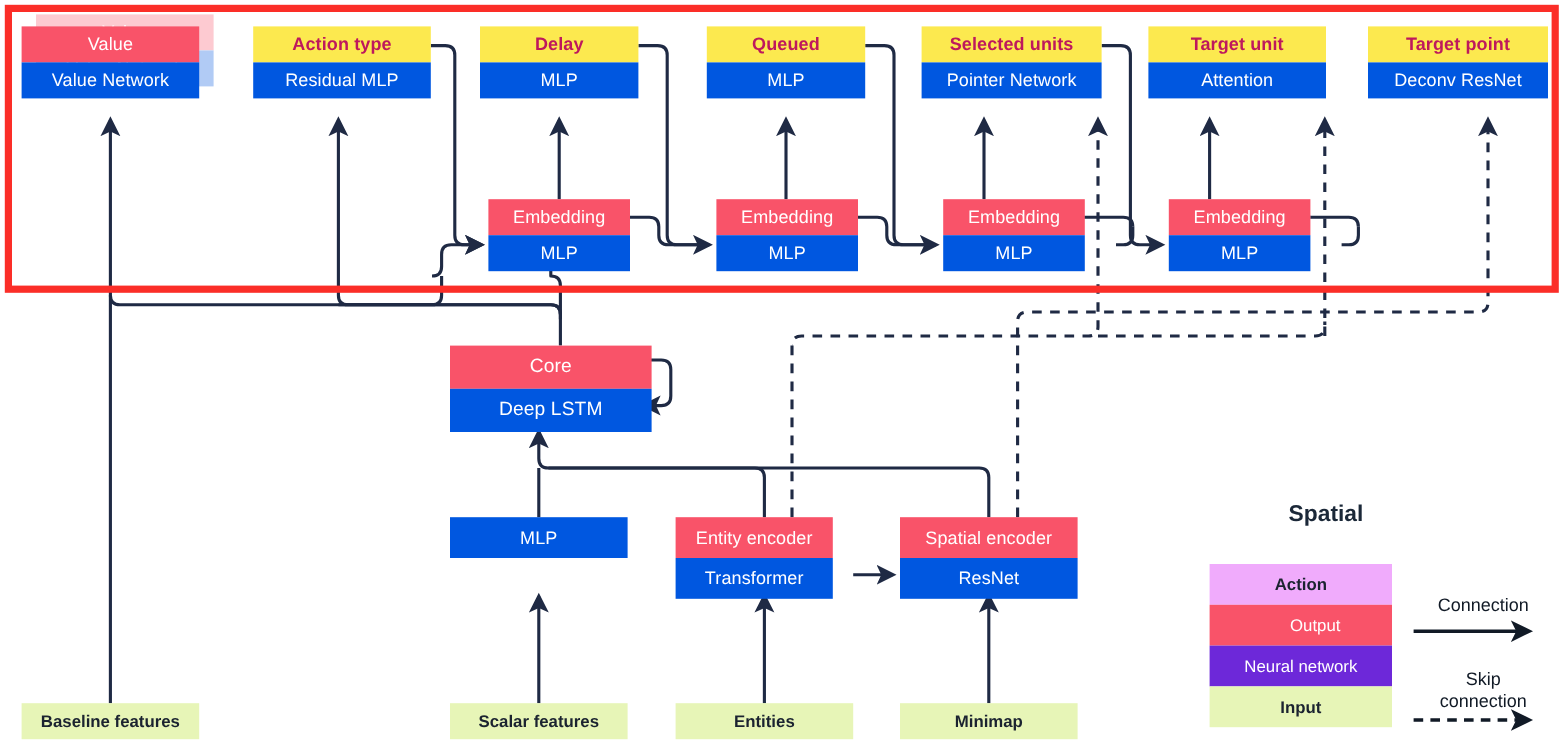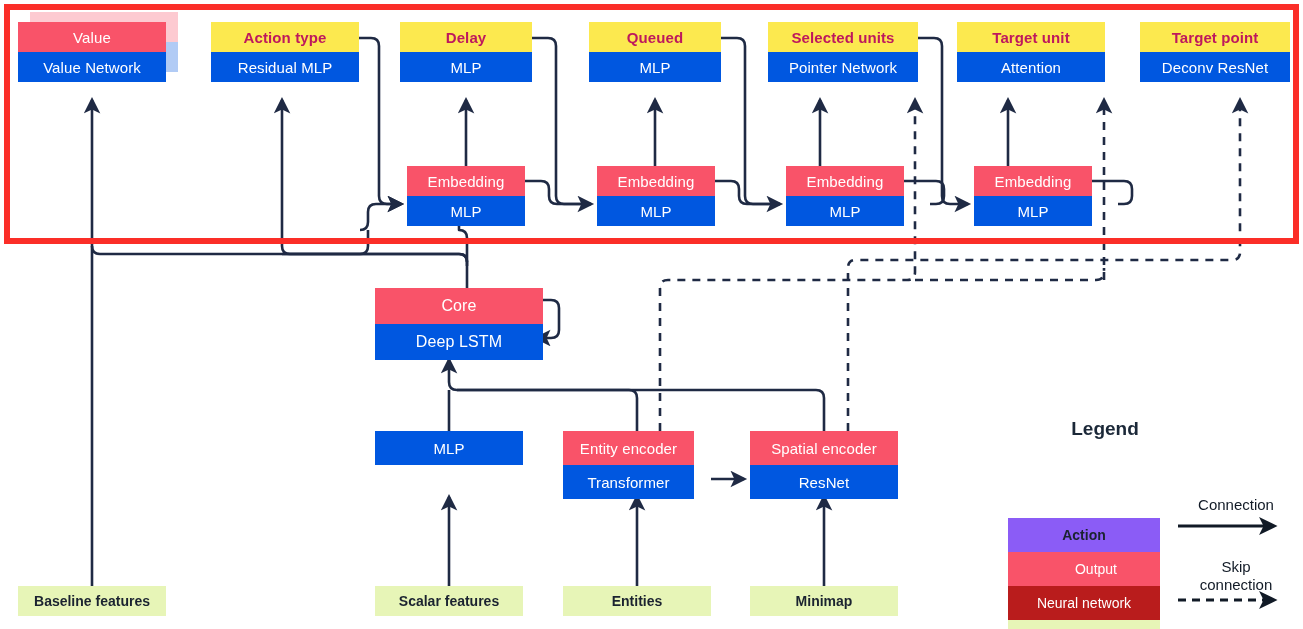--- a/index.html
+++ b/index.html
@@ -27,23 +27,23 @@
   .ghost .net{background:#0057E0;}
 
   #highlight{position:absolute;border:6px solid #FB2E28;box-sizing:border-box;}
 
   #legend{position:absolute;}
   #legend .title{position:absolute;font-size:19px;font-weight:700;color:#1b2838;
      width:100%;text-align:center;}
   .legstack{position:absolute;}
   .legrow{display:flex;align-items:center;justify-content:center;
      font-size:14px;height:34px;box-sizing:border-box;}
-  .legrow.action{background:#8b5cf6;color:#1b2330;font-weight:700;margin-top:48px;}
+  .legrow.action{background:#f0abfc;color:#1b2330;font-weight:700;}
   .legrow.output{background:#F95369;color:#ffffff;padding-left:24px;}
-  .legrow.nn{background:#b91c1c;color:#ffffff;text-align:center;}
+  .legrow.nn{background:#6d28d9;color:#ffffff;text-align:center;}
   .legrow.input{background:#E7F5B7;color:#1b2330;font-weight:700;}
   .legkey{position:absolute;text-align:center;font-size:15px;color:#111a26;
      line-height:1.15;font-weight:400;}
 </style>
 </head>
 <body>
 
 <div id="stage">
 
   <svg id="wires" viewBox="0 0 1303 629">
@@ -201,21 +201,21 @@
     <div class="net" style="height:34px;">ResNet</div>
   </div>
 
   <div class="inputbox" id="in-baseline" style="left:18px;top:586px;width:148px;">Baseline features</div>
   <div class="inputbox" id="in-scalar" style="left:375px;top:586px;width:148px;">Scalar features</div>
   <div class="inputbox" id="in-entities" style="left:563px;top:586px;width:148px;">Entities</div>
   <div class="inputbox" id="in-minimap" style="left:750px;top:586px;width:148px;">Minimap</div>
 
   <div id="legend" style="left:960px;top:418px;width:340px;height:200px;">
 
-    <div class="title" style="left:0;top:0;width:290px;">Legend</div>
+    <div class="title" style="left:0;top:0;width:290px;">Spatial</div>
 
     <div class="legstack" style="left:48px;top:52px;width:152px;">
       <div class="legrow action">Action</div>
       <div class="legrow output">Output</div>
       <div class="legrow nn">Neural network</div>
       <div class="legrow input">Input</div>
     </div>
 
     <div class="legkey" style="left:216px;top:78px;width:120px;">Connection</div>
 

